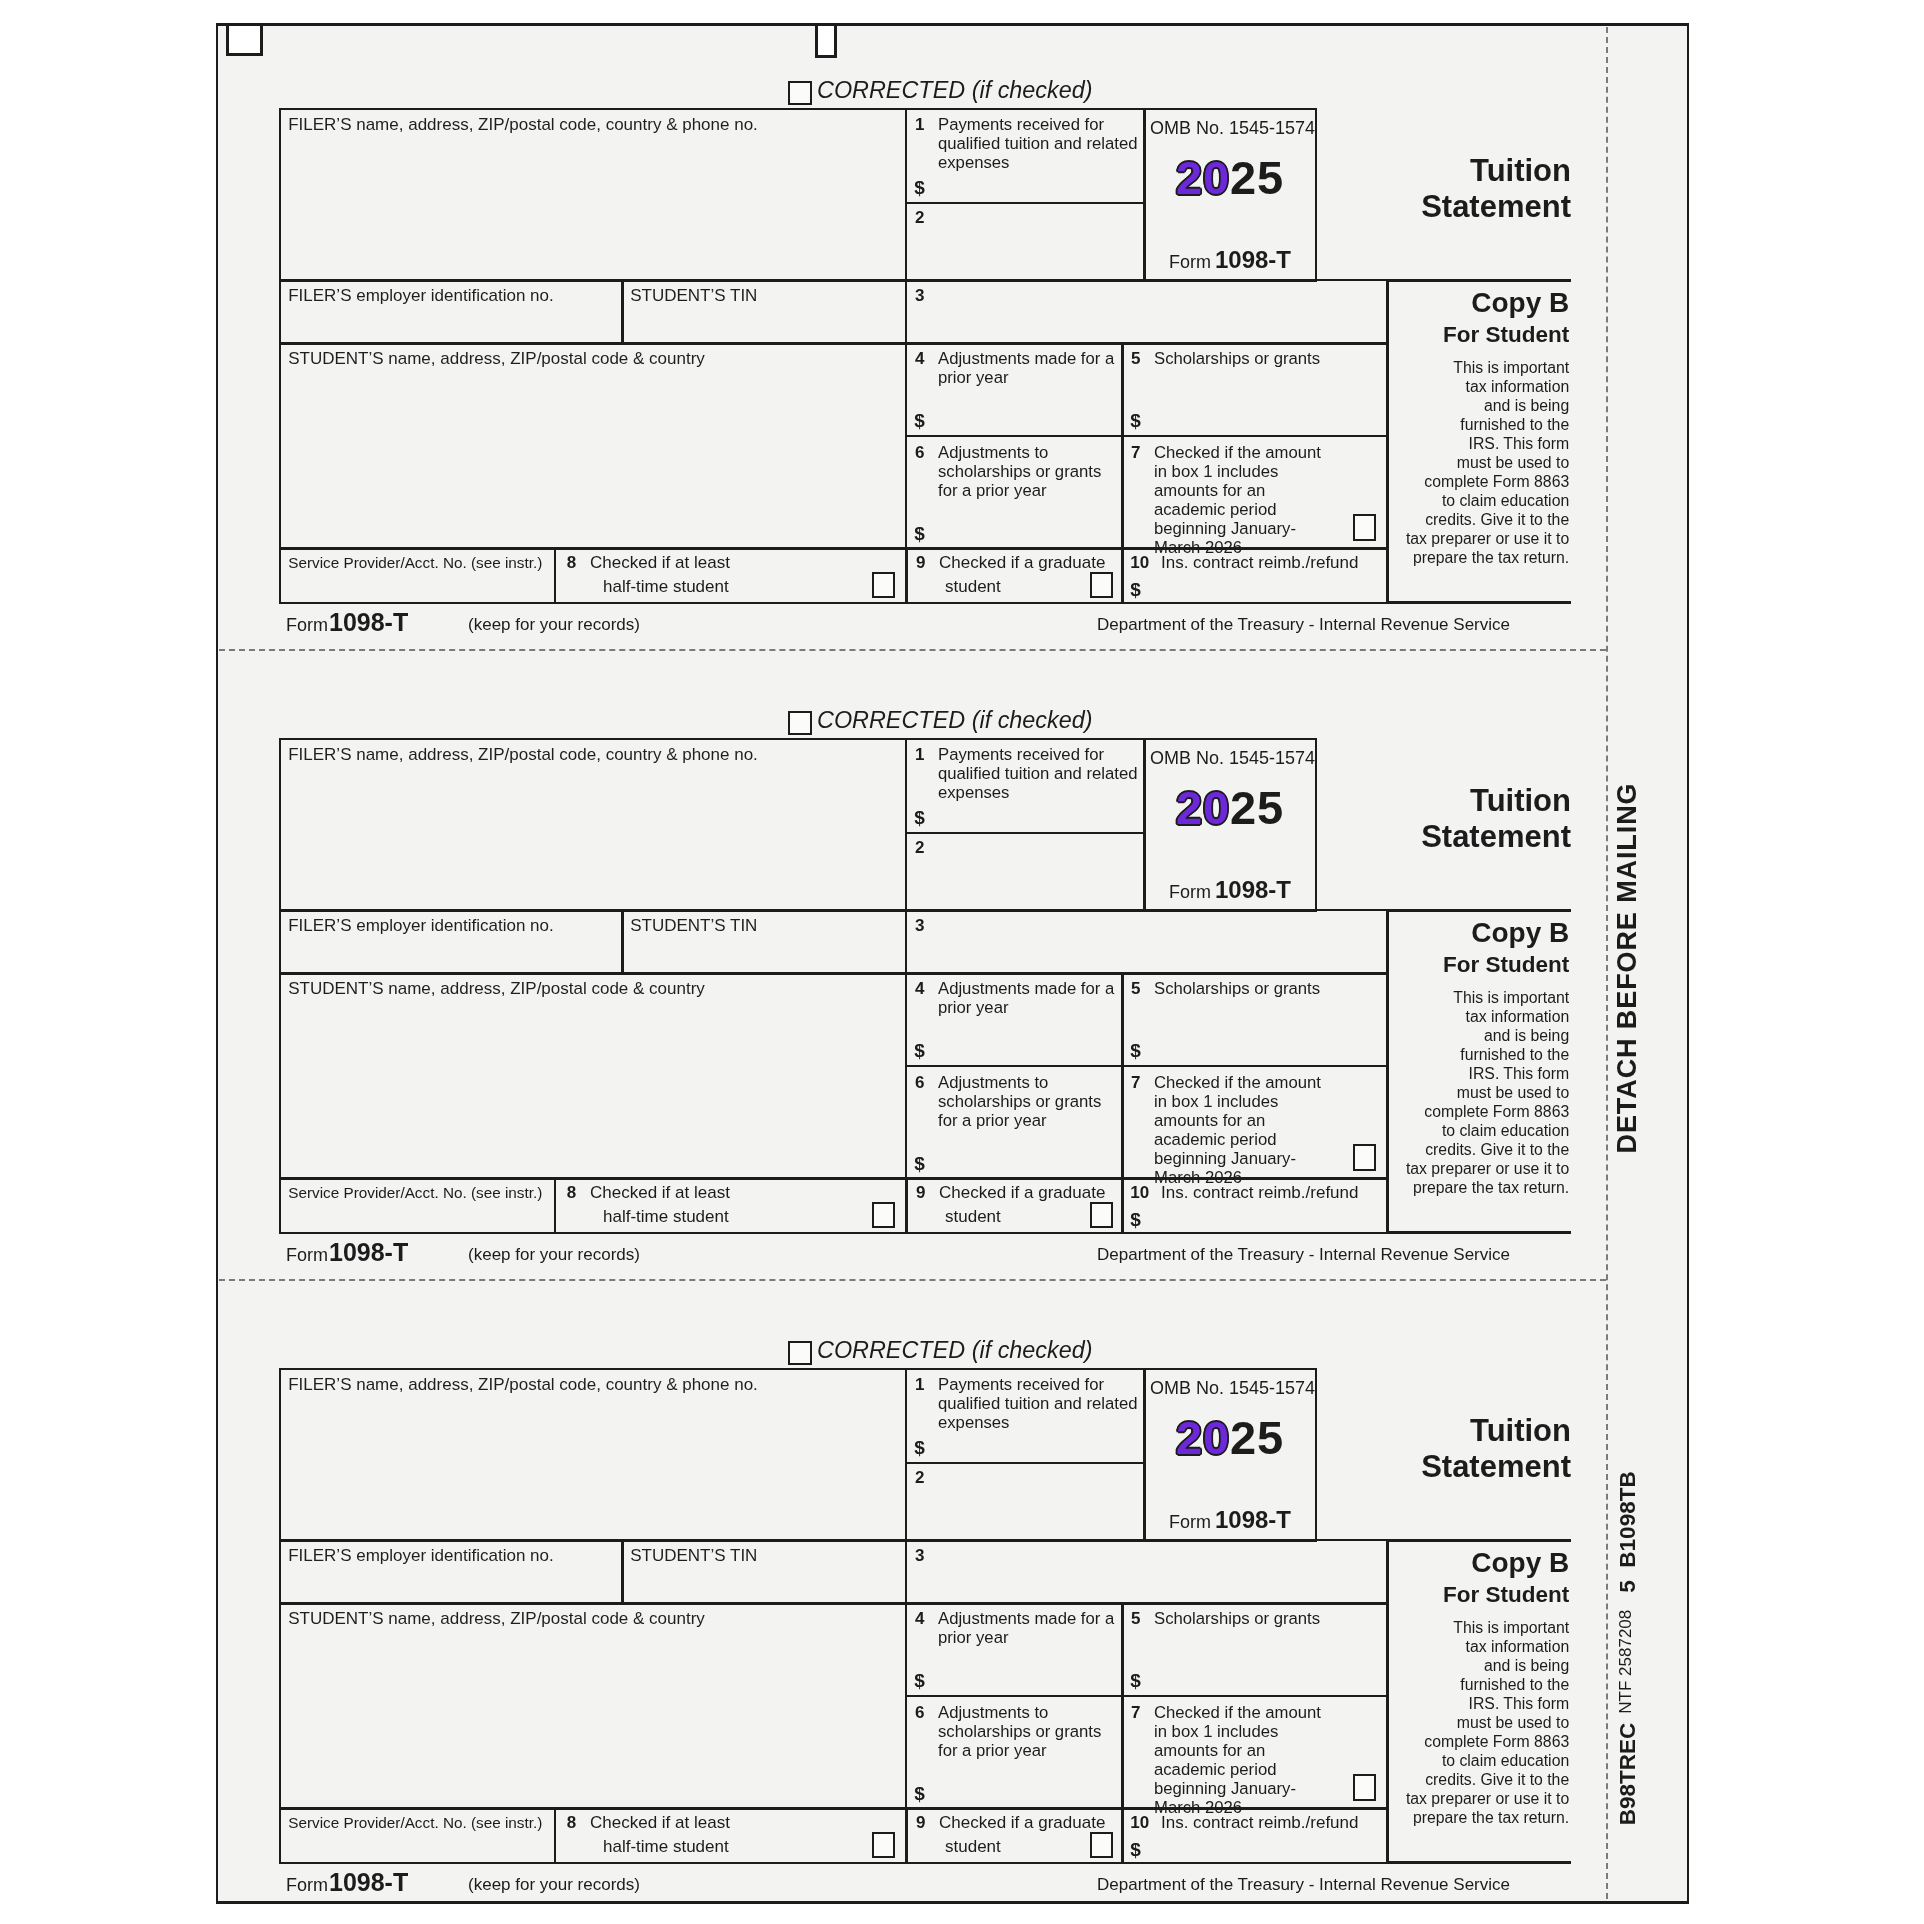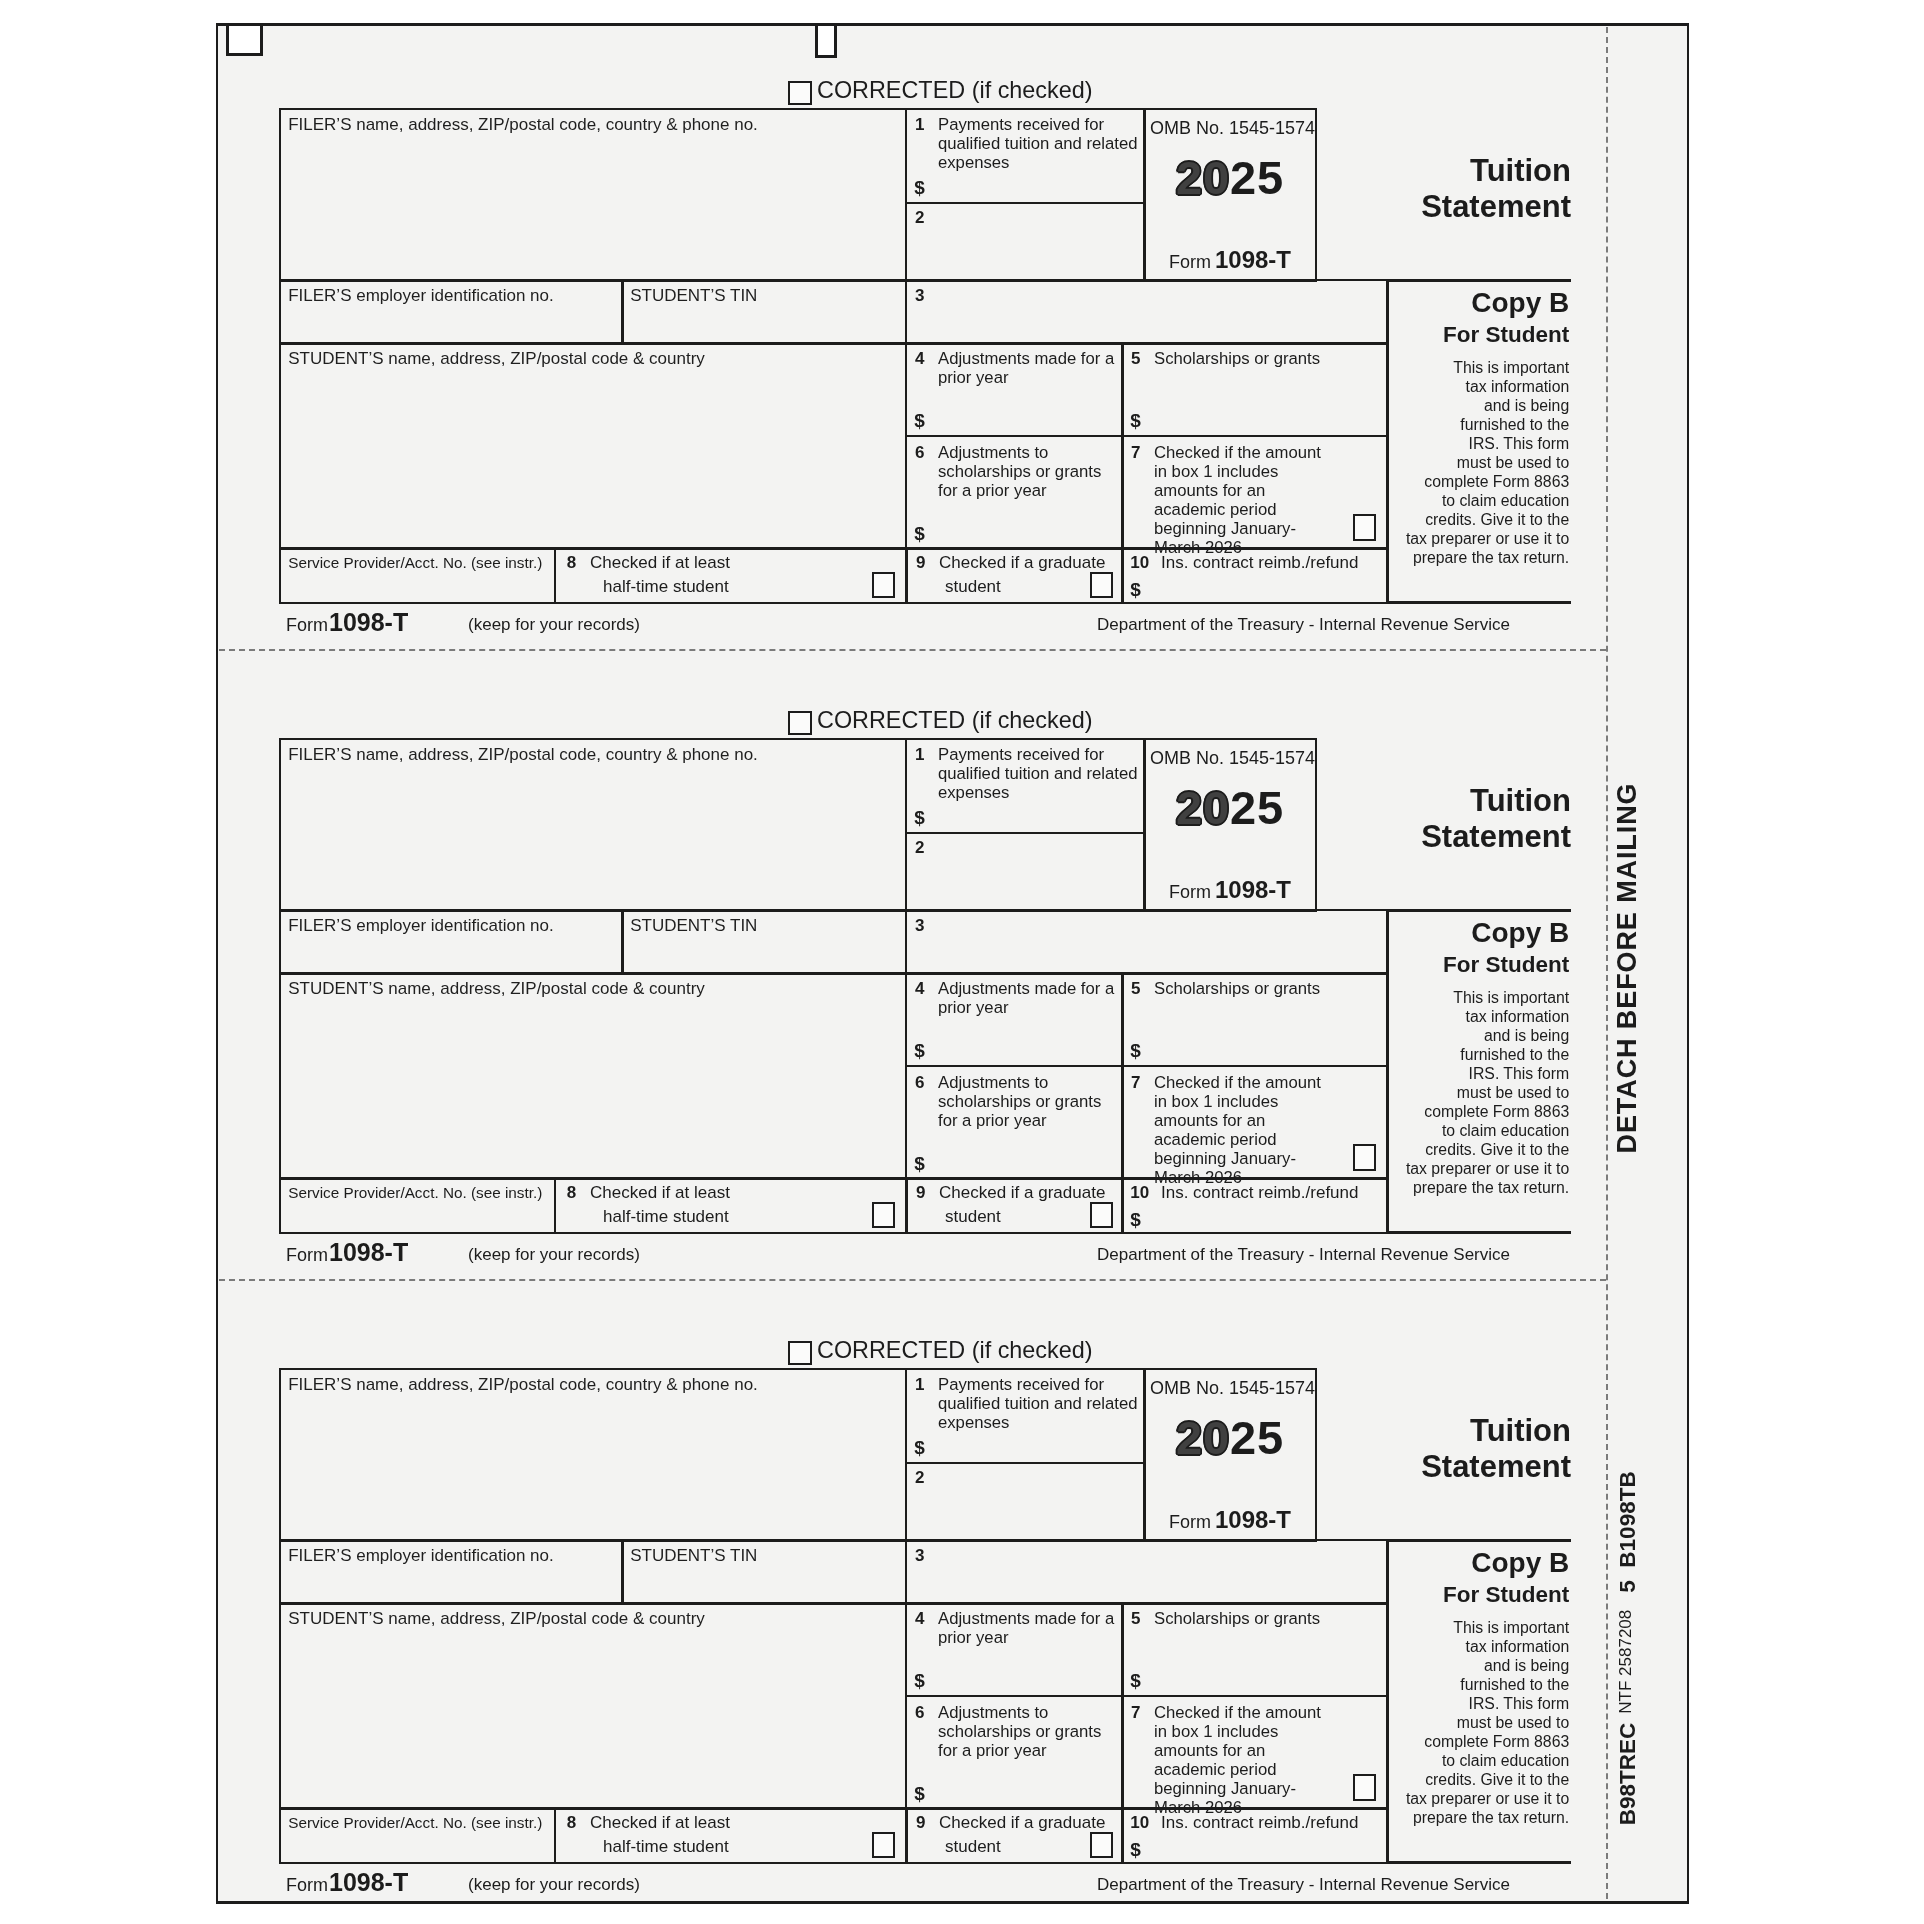--- a/index.html
+++ b/index.html
@@ -14,25 +14,25 @@
   .rot{position:absolute;transform:rotate(-90deg);transform-origin:center;text-align:center;white-space:pre;}
   .form-copy{position:absolute;left:0;width:1924px;height:630px;}
   .cell{position:absolute;border:2.7px solid #1c1c1c;box-sizing:border-box;}
   .lbl{position:absolute;left:7.2px;top:4.5px;font-size:17px;line-height:19px;color:#1f1f1f;}
   .tag{position:absolute;left:8px;top:4.5px;font-size:17px;font-weight:bold;}
   .boxtxt{position:absolute;left:31px;top:4.5px;font-size:16.7px;line-height:19px;white-space:pre;}
   .dollar{position:absolute;left:7.2px;bottom:2.7px;font-size:19px;font-weight:bold;}
   .cbx{position:absolute;width:19px;height:22.5px;border:2.7px solid #1c1c1c;background:#fbfbfa;box-sizing:content-box;}
   .split-top{position:absolute;left:0;right:0;top:0;border-bottom:2.7px solid #1c1c1c;}
   .split-bot{position:absolute;left:0;right:0;bottom:0;}
-  .corrected-label{position:absolute;left:817px;top:14.4px;font-size:23.4px;}
+  .corrected-label{position:absolute;left:817px;top:14.4px;font-size:23.4px;font-style:italic;}
   .corr-cb{left:788px;top:18px;width:20px;height:20px;}
   .omb-label{text-align:right;margin-top:8px;font-size:18px;}
   .year{ text-align:center;margin-top:10.8px;font-size:47px;font-weight:bold;letter-spacing:0.9px;}
-  .y-outline{color:#404040;text-shadow:1.8px 0 #1c1c1c,-1.8px 0 #1c1c1c,0 1.8px #1c1c1c,0 -1.8px #1c1c1c,1.4px 1.4px #1c1c1c,-1.4px -1.4px #1c1c1c,1.4px -1.4px #1c1c1c,-1.4px 1.4px #1c1c1c;text-align:center;}
+  .y-outline{color:#6d28d9;text-shadow:1.8px 0 #1c1c1c,-1.8px 0 #1c1c1c,0 1.8px #1c1c1c,0 -1.8px #1c1c1c,1.4px 1.4px #1c1c1c,-1.4px -1.4px #1c1c1c,1.4px -1.4px #1c1c1c,-1.4px 1.4px #1c1c1c;text-align:center;}
   .form-id{position:absolute;bottom:6.3px;left:0;right:0;text-align:center;}
   .form-word{font-size:18px;}
   .form-num{font-size:24px;font-weight:bold;}
   .title{position:absolute;left:1296px;top:90px;width:275px;text-align:right;font-size:31px;line-height:36px;font-weight:bold;white-space:pre;}
   .panel{position:absolute;left:1386px;top:216px;width:185px;height:325px;box-sizing:border-box;
          border-left:2.7px solid #1c1c1c;border-top:3.6px solid #1c1c1c;border-bottom:3.6px solid #1c1c1c;}
   .copy-b{position:absolute;right:1.8px;top:5.4px;font-size:28px;font-weight:bold;}
   .for-student{position:absolute;right:1.8px;top:40px;font-size:22.5px;font-weight:bold;}
   .notice{position:absolute;right:1.8px;top:76px;text-align:right;font-size:15.8px;line-height:19px;white-space:pre;}
   .footer-word{position:absolute;left:286px;top:552px;font-size:18px;}

